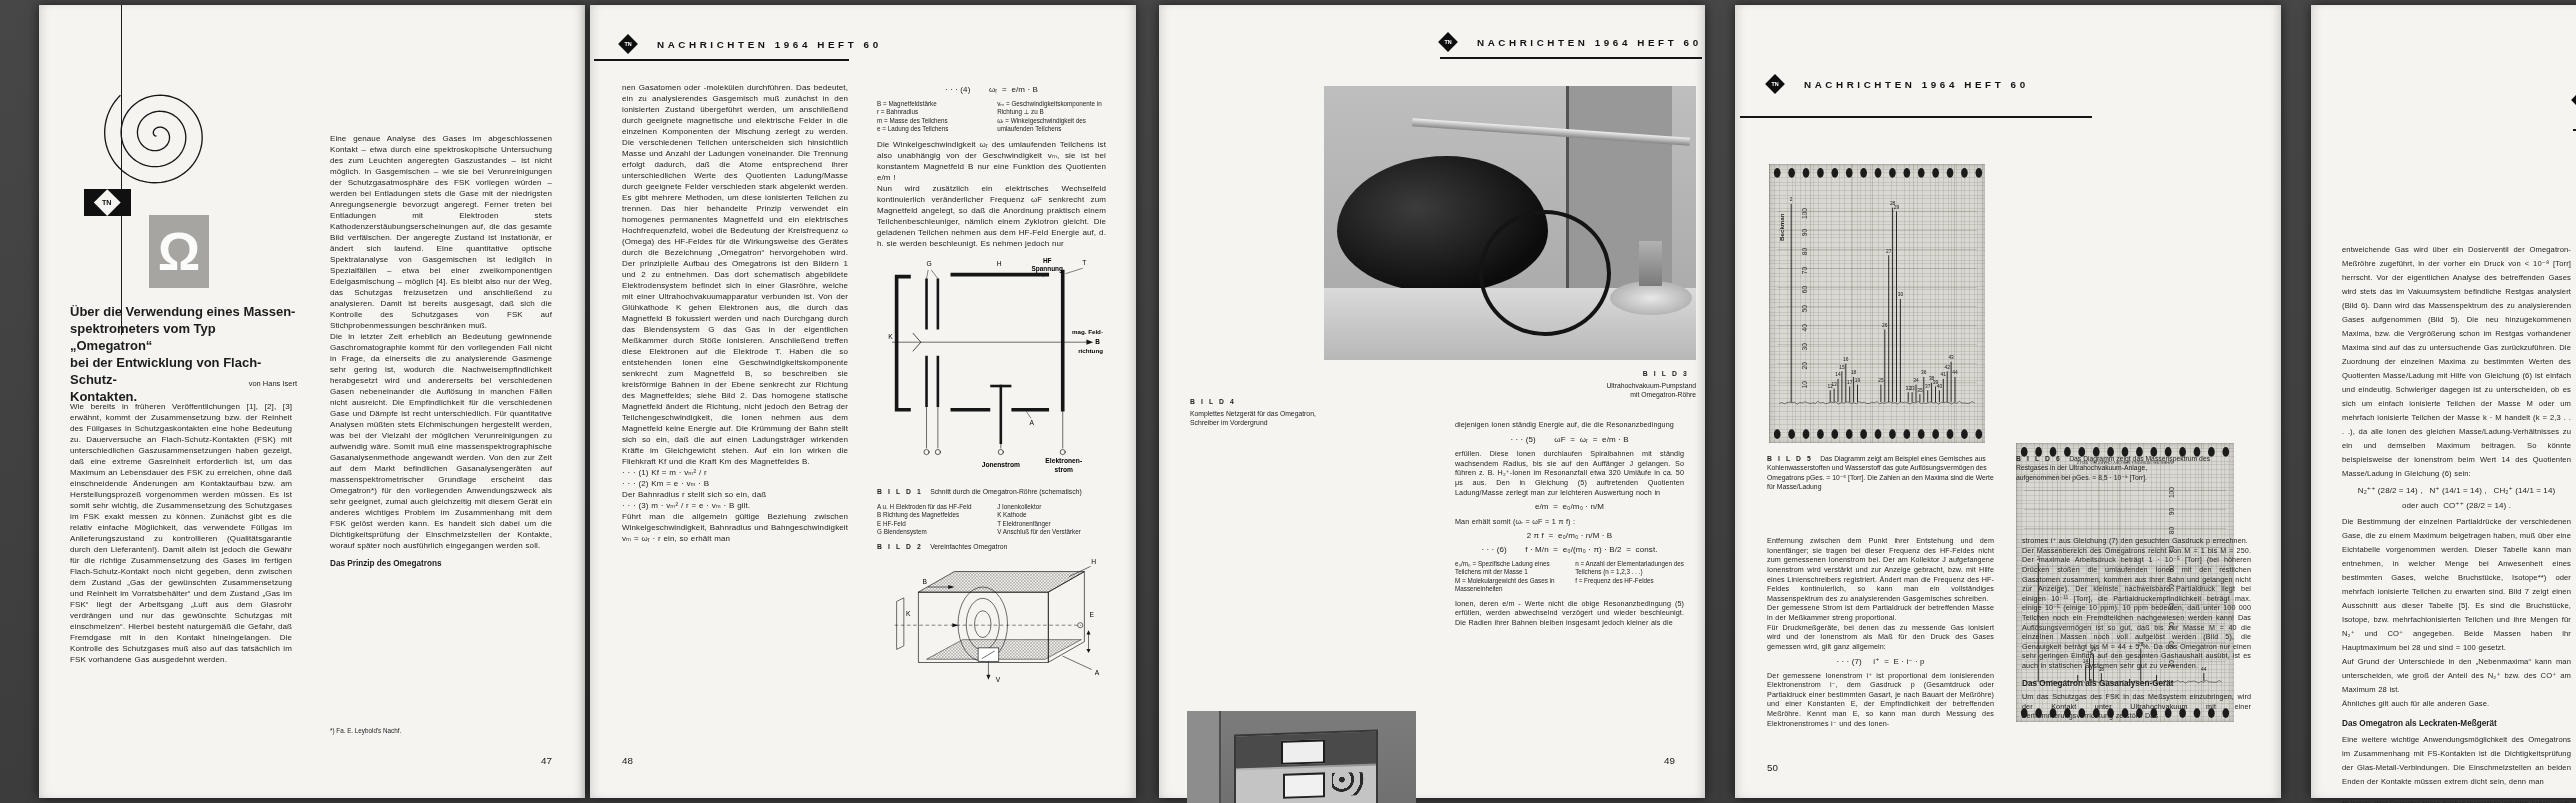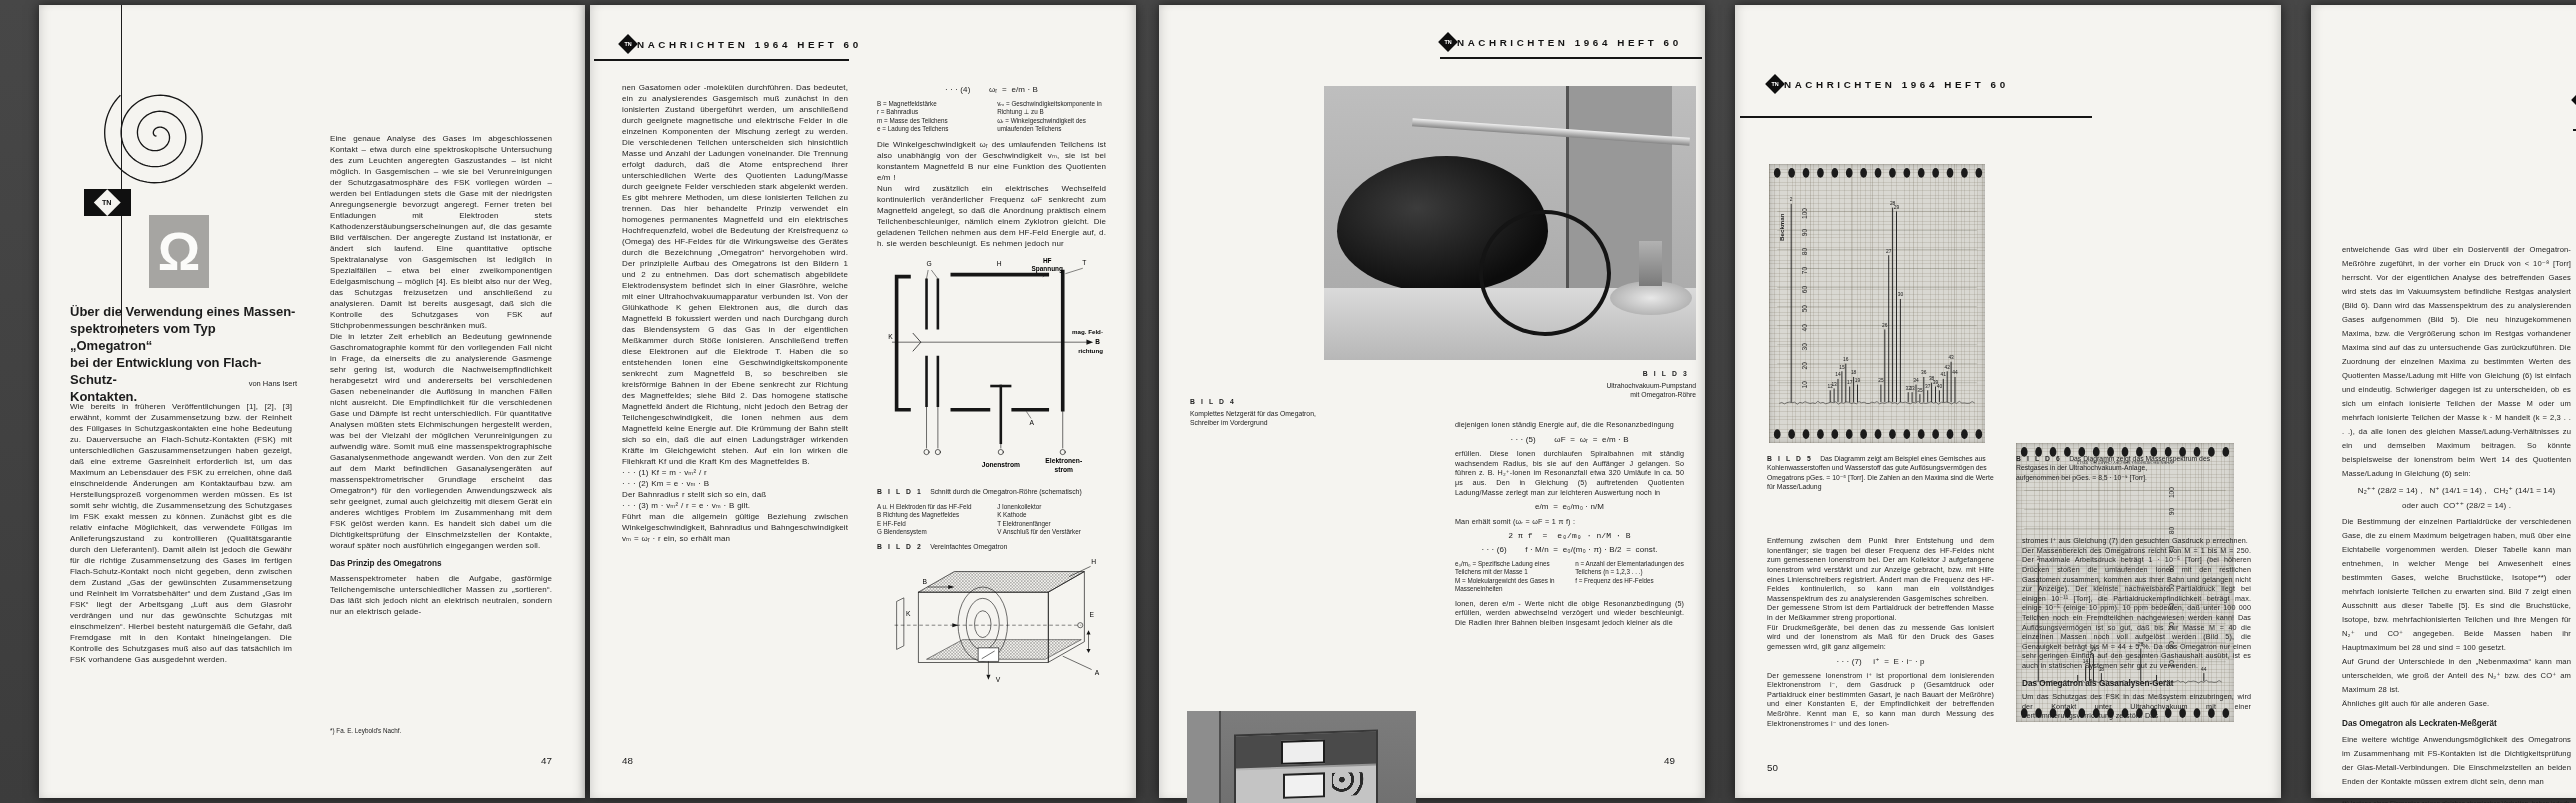--- a/index.html
+++ b/index.html
@@ -8,21 +8,21 @@
   .page{position:absolute;top:5.2px;height:793px;width:546px;background:#f5f4f0;
         box-shadow:0 0 11.3px rgba(0,0,0,.6), inset -7.2px 0 13.4px -9.3px rgba(0,0,0,.35), inset 7.2px 0 13.4px -9.3px rgba(0,0,0,.25);}
   .abs{position:absolute;}
   .body-text{font-size:8px;line-height:11px;text-align:justify;white-space:pre-line;letter-spacing:0.1px;word-spacing:0.4px;color:#1d1d1d;}
   .dense .body-text{font-size:7.2px;line-height:9.6px;}
   .mid .body-text{font-size:7.6px;line-height:14px;}
   .eq{white-space:pre;text-align:center;font-size:8px;margin:5.2px 0;letter-spacing:0.1px;}
   .inline-heading{font-weight:bold;font-size:8.2px;margin:8.2px 0 4.6px;text-align:left;}
   .small-legend{font-size:6.3px;line-height:8.5px;white-space:pre-line;columns:2;column-gap:11.3px;margin:4.1px 0 5.2px;text-align:left;}
   .footnote{font-size:6.3px;line-height:8.2px;white-space:pre-line;text-align:left;border-top:none;margin-top:11.3px;}
-  .page-header{display:flex;align-items:center;gap:2px;}
+  .page-header{display:flex;align-items:center;gap:22px;}
   .header-title{font-weight:bold;font-size:9.8px;letter-spacing:3.6px;white-space:nowrap;color:#121212;}
   .header-rule{height:1.5px;background:#151515;}
   .tn-diamond{display:inline-block;width:14px;height:14px;background:#0e0e0e;transform:rotate(45deg);flex:0 0 auto;}
   .tn-diamond i{display:flex;width:14px;height:14px;transform:rotate(-45deg);color:#fff;font-style:normal;font-weight:bold;
                 font-size:5.4px;align-items:center;justify-content:center;letter-spacing:0;}
   .pagenum{font-size:9.8px;color:#1a1a1a;}
   .cap{font-size:6.8px;line-height:9.3px;color:#222;text-align:left;}
   .cap .tag{letter-spacing:2.1px;font-weight:bold;margin-right:7.2px;}
   .cap .txt{white-space:pre-line;}
   .title{font-weight:bold;font-size:13px;line-height:17px;white-space:pre-line;text-align:left;}
@@ -63,21 +63,20 @@
     <div class="abs title" style="left:31px;top:298px;width:227px;">Über die Verwendung eines Massen-
 spektrometers vom Typ „Omegatron“
 bei der Entwicklung von Flach-Schutz-
 Kontakten.</div>
     <div class="abs author" style="left:31px;top:374px;width:227px;">von Hans Isert</div>
     <div class="abs body-text" style="left:31px;top:396px;width:222px;">Wie bereits in früheren Veröffentlichungen [1], [2], [3] erwähnt, kommt der Zusammensetzung bzw. der Reinheit des Füllgases in Schutzgaskontakten eine hohe Bedeutung zu. Dauerversuche an Flach-Schutz-Kontakten (FSK) mit unterschiedlichen Gaszusammensetzungen haben gezeigt, daß eine extreme Gasreinheit erforderlich ist, um das Maximum an Lebensdauer des FSK zu erreichen, ohne daß einschneidende Änderungen am Kontaktaufbau bzw. am Herstellungsprozeß vorgenommen werden müssen. Es ist somit sehr wichtig, die Zusammensetzung des Schutzgases im FSK exakt messen zu können. Zunächst gibt es die relativ einfache Möglichkeit, das verwendete Füllgas im Anlieferungszustand zu kontrollieren (Qualitätsgarantie durch den Lieferanten!). Damit allein ist jedoch die Gewähr für die richtige Zusammensetzung des Gases im fertigen Flach-Schutz-Kontakt noch nicht gegeben, denn zwischen dem Zustand „Gas der gewünschten Zusammensetzung und Reinheit im Vorratsbehälter“ und dem Zustand „Gas im FSK“ liegt der Arbeitsgang „Luft aus dem Glasrohr verdrängen und nur das gewünschte Schutzgas mit einschmelzen“. Hierbei besteht naturgemäß die Gefahr, daß Fremdgase mit in den Kontakt hineingelangen. Die Kontrolle des Schutzgases muß also auf das tatsächlich im FSK vorhandene Gas ausgedehnt werden.</div>
     <div class="abs" style="left:291px;top:128px;width:222px;">
       <div class="body-text">Eine genaue Analyse des Gases im abgeschlossenen Kontakt – etwa durch eine spektroskopische Untersuchung des zum Leuchten angeregten Gaszustandes – ist nicht möglich. In Gasgemischen – wie sie bei Verunreinigungen der Schutzgasatmosphäre des FSK vorliegen würden – werden bei Entladungen stets die Gase mit der niedrigsten Anregungsenergie bevorzugt angeregt. Ferner treten bei Entladungen mit Elektroden stets Kathodenzerstäubungserscheinungen auf, die das gesamte Bild verfälschen. Der angeregte Zustand ist instationär, er ändert sich laufend. Eine quantitative optische Spektralanalyse von Gasgemischen ist lediglich in Spezialfällen – etwa bei einer zweikomponentigen Edelgasmischung – möglich [4]. Es bleibt also nur der Weg, das Schutzgas freizusetzen und anschließend zu analysieren. Damit ist bereits ausgesagt, daß sich die Kontrolle des Schutzgases von FSK auf Stichprobenmessungen beschränken muß.
 Die in letzter Zeit erheblich an Bedeutung gewinnende Gaschromatographie kommt für den vorliegenden Fall nicht in Frage, da einerseits die zu analysierende Gasmenge sehr gering ist, wodurch die Nachweisempfindlichkeit herabgesetzt wird und andererseits bei verschiedenen Gasen nebeneinander die Auflösung in manchen Fällen nicht ausreicht. Die Empfindlichkeit für die verschiedenen Gase und Dämpfe ist recht unterschiedlich. Für quantitative Analysen müßten stets Eichmischungen hergestellt werden, was bei der Vielzahl der möglichen Verunreinigungen zu aufwendig wäre. Somit muß eine massenspektrographische Gasanalysenmethode angewandt werden. Von den zur Zeit auf dem Markt befindlichen Gasanalysengeräten auf massenspektrometrischer Grundlage erscheint das Omegatron*) für den vorliegenden Anwendungszweck als sehr geeignet, zumal auch gleichzeitig mit diesem Gerät ein anderes wichtiges Problem im Zusammenhang mit dem FSK gelöst werden kann. Es handelt sich dabei um die Dichtigkeitsprüfung der Einschmelzstellen der Kontakte, worauf später noch ausführlich eingegangen werden soll.</div>
       <div class="inline-heading">Das Prinzip des Omegatrons</div>
-      <div class="body-text">Massenspektrometer haben die Aufgabe, gasförmige Teilchengemische unterschiedlicher Massen zu „sortieren“. Das läßt sich jedoch nicht an elektrisch neutralen, sondern nur an elektrisch gelade-</div>
     </div>
     <div class="abs footnote" style="left:291px;top:711px;width:222px;">*) Fa. E. Leybold's Nachf.</div>
     <div class="abs pagenum" style="left:464px;top:750px;width:49px;text-align:right;">47</div>
   </div>
 
   <div class="page" style="left:590px;">
     <div class="abs page-header" style="left:31px;top:32px;">
       <span class="tn-diamond">
           <i>TN</i>
         </span>
@@ -239,21 +238,21 @@
       </div>
 
     </div>
 
     <div class="abs" style="left:296px;top:415px;width:229px;">
       <div class="body-text">diejenigen Ionen ständig Energie auf, die die Resonanzbedingung</div>
       <div class="eq">· · · (5)        ωF  =  ωᵣ  =  e/m · B</div>
       <div class="body-text">erfüllen. Diese Ionen durchlaufen Spiralbahnen mit ständig wachsendem Radius, bis sie auf den Auffänger J gelangen. So führen z. B. H₂⁺-Ionen im Resonanzfall etwa 320 Umläufe in ca. 50 μs aus. Den in Gleichung (5) auftretenden Quotienten Ladung/Masse zerlegt man zur leichteren Auswertung noch in</div>
       <div class="eq" style="text-align:center;">e/m  =  e₀/m₀ · n/M</div>
       <div class="body-text">Man erhält somit (ωᵣ = ωF = 1 π f) :</div>
-      <div class="eq" style="text-align:center;font-family:Liberation Mono, monospace;">2 π f  =  e₀/m₀ · n/M · B</div>
+      <div class="eq" style="text-align:center;">2 π f  =  e₀/m₀ · n/M · B</div>
       <div class="eq">· · · (6)        f · M/n  =  e₀/(m₀ · π) · B/2  =  const.</div>
       <div class="small-legend">e₀/m₀ = Spezifische Ladung eines Teilchens mit der Masse 1
 M = Molekulargewicht des Gases in Masseneinheiten
 n = Anzahl der Elementarladungen des Teilchens (n = 1,2,3 . . .)
 f = Frequenz des HF-Feldes</div>
       <div class="body-text">Ionen, deren e/m - Werte nicht die obige Resonanzbedingung (5) erfüllen, werden abwechselnd verzögert und wieder beschleunigt. Die Radien ihrer Bahnen bleiben insgesamt jedoch kleiner als die</div>
     </div>
     <div class="abs pagenum" style="left:464px;top:750px;width:52px;text-align:right;">49</div>
   </div>
 

